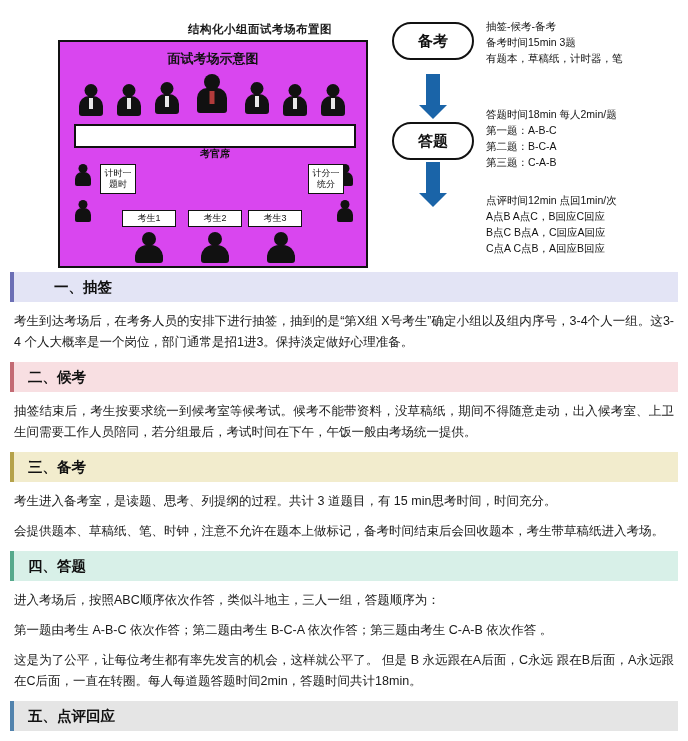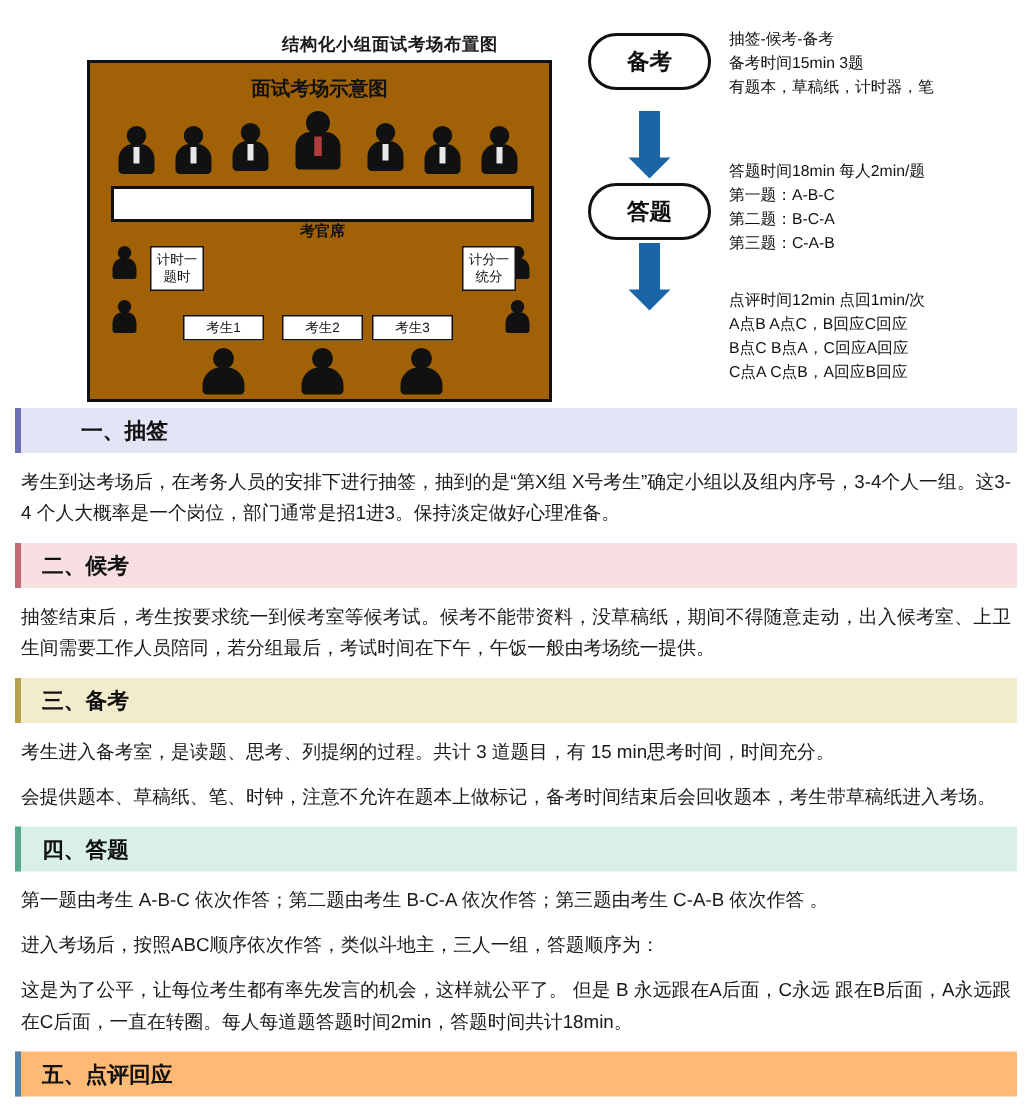--- a/index.html
+++ b/index.html
@@ -32,21 +32,21 @@
     color: #1a1a1a;
     font-weight: bold;
     letter-spacing: 0.5px;
   }
 
   .venue-box {
     position: absolute;
     left: 58px; top: 40px;
     width: 310px; height: 228px;
     border: 2px solid #111;
-    background: #a16207;
+    background: #d946ef;
     padding-left: 28px;
   }
   .venue-inner-title {
     position: absolute;
     left: 0; top: 8px; width: 100%;
     text-align: center;
     font-size: 13px;
     font-weight: bold;
     color: #111;
   }
@@ -224,21 +224,21 @@
     padding-left: 14px;
     font-size: 14.5px;
     font-weight: bold;
     color: #111;
     border-left: 4px solid #888;
   }
   .section-head.s1 { background: #e3e4f5; border-left-color: #6c6fb5; padding-left: 40px; }
   .section-head.s2 { background: #f8dfe2; border-left-color: #c36b74; }
   .section-head.s3 { background: #f2eccd; border-left-color: #b5a24a; }
   .section-head.s4 { background: #d8f0e8; border-left-color: #56a98c; }
-  .section-head.s5 { background: #fdba74; border-left-color: #5283ad; }
+  .section-head.s5 { background: #e5e5e5; border-left-color: #5283ad; }
 
   .para {
     margin: 9px 14px 9px 14px;
     font-size: 12.5px;
     line-height: 21px;
     color: #1a1a1a;
     text-align: justify;
   }
 </style>
 </head>
@@ -358,19 +358,19 @@
   <p class="para">考生到达考场后，在考务人员的安排下进行抽签，抽到的是“第X组 X号考生”确定小组以及组内序号，3-4个人一组。这3-4 个人大概率是一个岗位，部门通常是招1进3。保持淡定做好心理准备。</p>
 
   <div class="section-head s2">二、候考</div>
   <p class="para">抽签结束后，考生按要求统一到候考室等候考试。候考不能带资料，没草稿纸，期间不得随意走动，出入候考室、上卫生间需要工作人员陪同，若分组最后，考试时间在下午，午饭一般由考场统一提供。</p>
 
   <div class="section-head s3">三、备考</div>
   <p class="para">考生进入备考室，是读题、思考、列提纲的过程。共计 3 道题目，有 15 min思考时间，时间充分。</p>
   <p class="para">会提供题本、草稿纸、笔、时钟，注意不允许在题本上做标记，备考时间结束后会回收题本，考生带草稿纸进入考场。</p>
 
   <div class="section-head s4">四、答题</div>
+  <p class="para">进入考场后，按照ABC顺序依次作答，类似斗地主，三人一组，答题顺序为：</p>
   <p class="para">第一题由考生 A-B-C 依次作答；第二题由考生 B-C-A 依次作答；第三题由考生 C-A-B 依次作答 。</p>
-  <p class="para">进入考场后，按照ABC顺序依次作答，类似斗地主，三人一组，答题顺序为：</p>
   <p class="para">这是为了公平，让每位考生都有率先发言的机会，这样就公平了。 但是 B 永远跟在A后面，C永远 跟在B后面，A永远跟在C后面，一直在转圈。每人每道题答题时间2min，答题时间共计18min。</p>
 
   <div class="section-head s5">五、点评回应</div>
 
 </div>
 
 </body></html>

